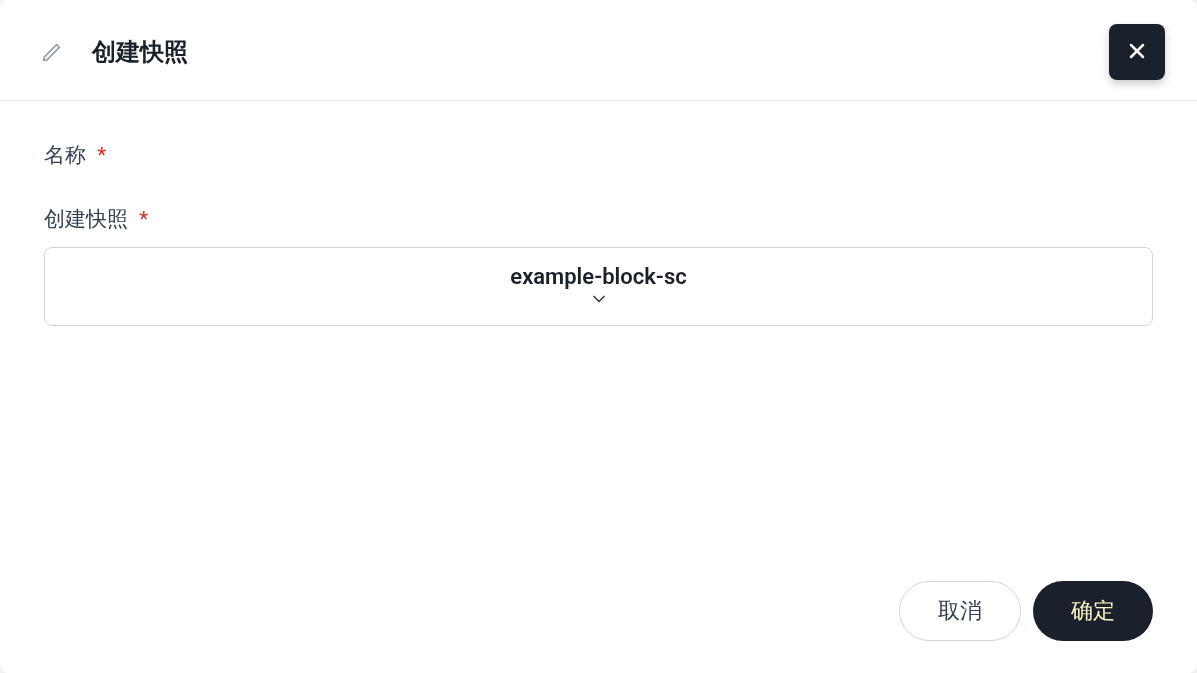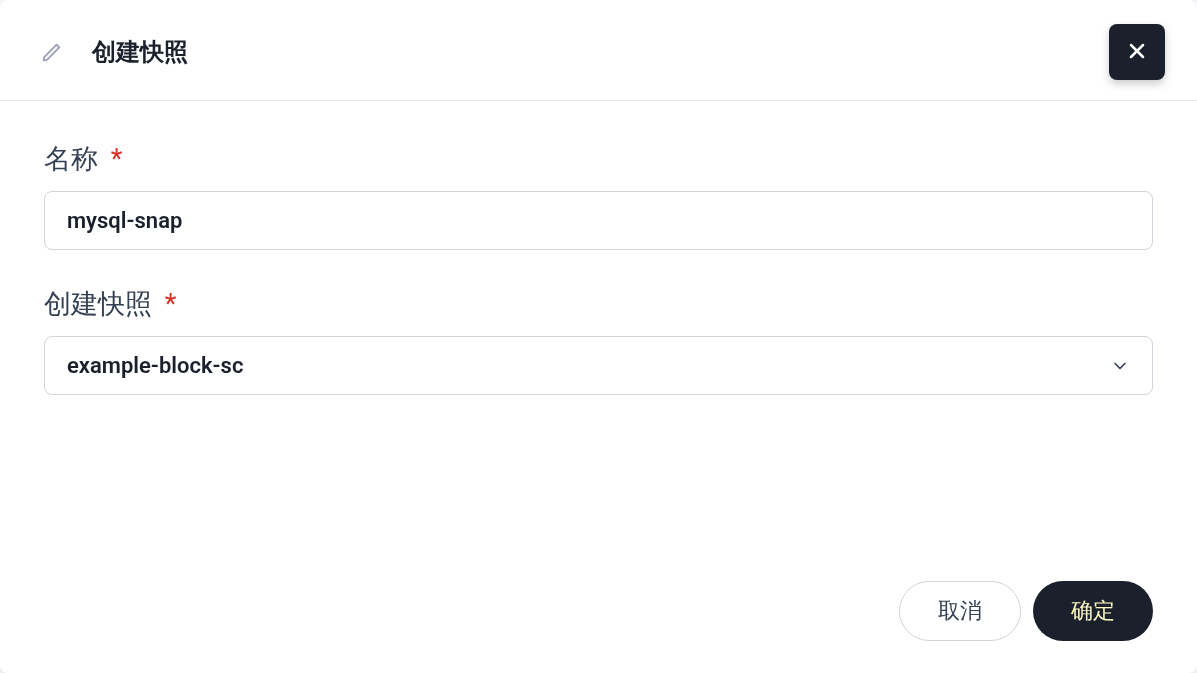--- a/index.html
+++ b/index.html
@@ -61,21 +61,21 @@
     }
     .modal-body {
       padding: 40px 44px;
       flex: 1;
     }
     .form-group {
       margin-bottom: 36px;
     }
     .form-label {
       display: block;
-      font-size: 27px;
+      font-size: 21px;
       font-weight: 400;
       color: #344054;
       margin-bottom: 14px;
     }
     .required-asterisk {
       color: #d92d20;
       margin-left: 6px;
     }
     .text-input {
       width: 100%;
@@ -104,20 +104,21 @@
       font-size: 22px;
       font-weight: 600;
       color: #1a202c;
       border: 1px solid #d0d5dd;
       border-radius: 8px;
       background: #ffffff;
       cursor: pointer;
       display: flex;
       align-items: center;
       justify-content: space-between;
+      flex-direction: column;
     }
     .select-value {
       font-weight: 600;
     }
     .chevron-icon {
       display: flex;
       align-items: center;
     }
     .modal-footer {
       display: flex;
@@ -165,21 +166,20 @@
       </span>
     </button>
   </div>
 
   <div class="modal-body">
     <div class="form-group">
       <label class="form-label">
         <span>名称</span>
         <span class="required-asterisk">*</span>
       </label>
-      <input type="text" class="text-input" value="mysql-snap" style="">
     </div>
 
     <div class="form-group">
       <label class="form-label">
         <span>创建快照</span>
         <span class="required-asterisk">*</span>
       </label>
       <div class="select-wrapper">
         <div class="select-input">
           <span class="select-value">example-block-sc</span>

